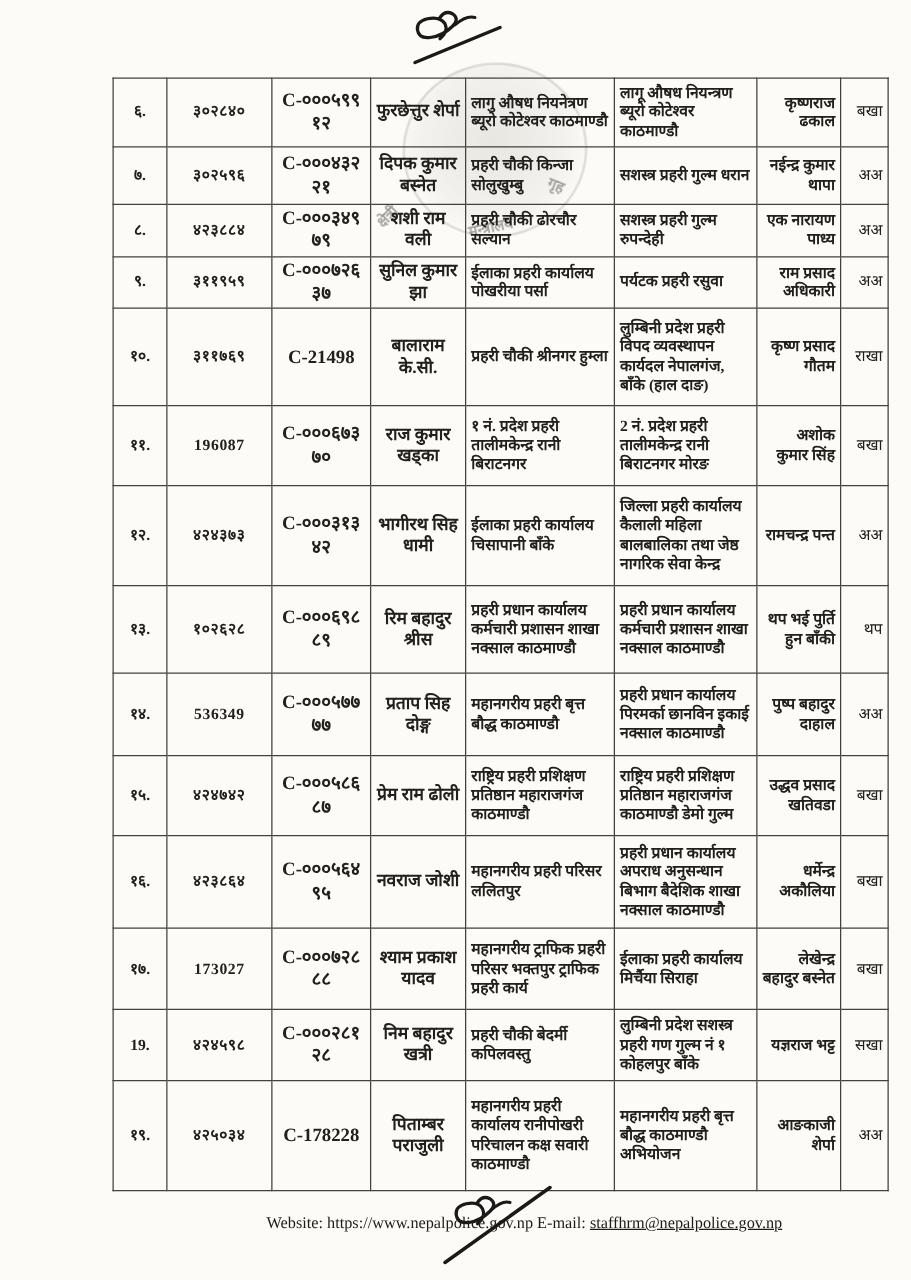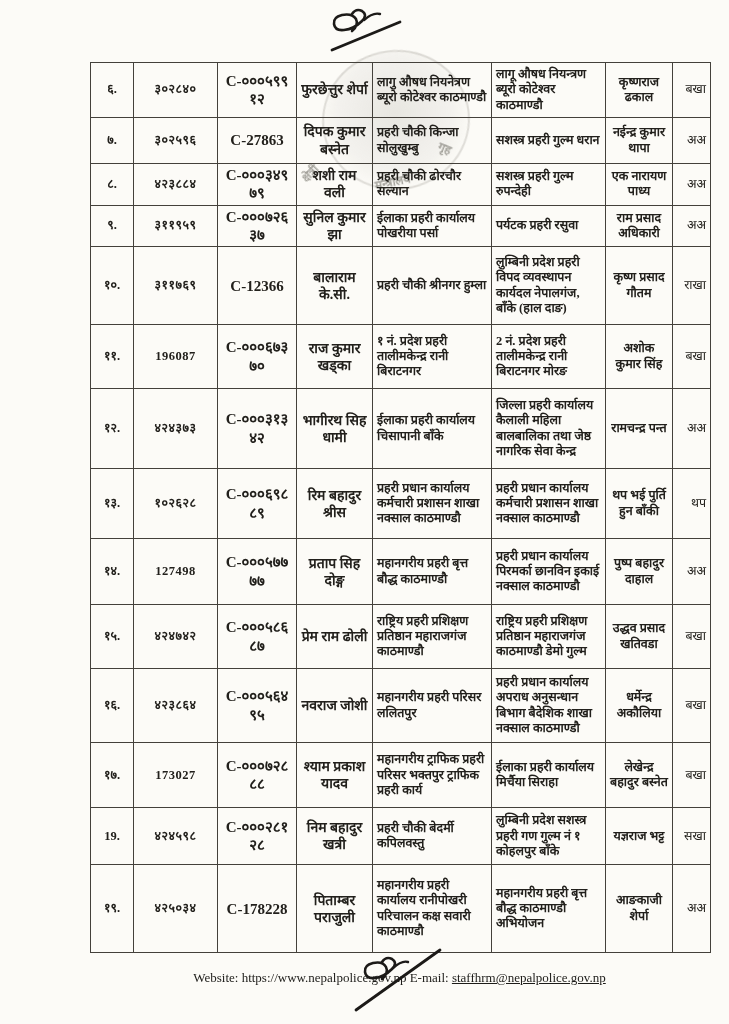--- a/index.html
+++ b/index.html
@@ -24,21 +24,21 @@
     padding:2px 4px;
     vertical-align:middle;
     overflow:hidden;
     word-wrap:break-word;
   }
   td.c-sn{text-align:center;font-weight:600;}
   td.c-reg{text-align:center;letter-spacing:.5px;font-weight:700;}
   td.c-code{text-align:center;font-weight:600;font-size:15px;}
   td.c-name{text-align:center;font-weight:bold;font-size:14px;}
   td.c-off{text-align:left;font-weight:600;}
-  td.c-rec{text-align:center;font-weight:600;}
+  td.c-rec{text-align:right;font-weight:600;}
   td.c-remark{text-align:right;font-weight:400;margin-top:29px;}
   
   .stamp{
     position:absolute;left:322px;top:50px;width:148px;height:140px;
     pointer-events:none;
     transform:rotate(-8deg);
   }
   .stamp .disc{
     position:absolute;inset:0;border-radius:50%;
     border:2px solid rgba(122,118,108,.22);
@@ -54,21 +54,21 @@
   }
   .stamp .frag1{left:-28px;top:102px;transform:rotate(-38deg);}
   .stamp .frag2{left:112px;top:96px;transform:rotate(30deg);}
   .stamp .frag3{left:44px;top:122px;transform:rotate(-4deg);}
   
   .scribble{position:absolute;pointer-events:none;}
   .scribble-top{left:318px;top:4px;width:120px;height:60px;}
   .scribble-bottom{left:344px;top:938px;width:110px;height:80px;}
   
   .footer{
-    position:absolute;left:112px;top:970px;width:575px;
+    position:absolute;left:132px;top:970px;width:575px;
     text-align:center;
     font-size:13px;color:#1d1c19;
     font-family:"Liberation Serif",serif;
     white-space:nowrap;
   }
   .footer .email-address{text-decoration:underline;}
 </style>
 </head>
 <body>
 
@@ -105,21 +105,21 @@
           <td class="c-code">C-०००५९९१२</td>
           <td class="c-name">फुरछेत्तुर शेर्पा</td>
           <td class="c-off">लागु औषध नियनेत्रण ब्यूरो कोटेश्वर काठमाण्डौ</td>
           <td class="c-off">लागू औषध नियन्त्रण ब्यूरो कोटेश्वर काठमाण्डौ</td>
           <td class="c-rec">कृष्णराज ढकाल</td>
           <td class="c-remark">बखा</td>
         </tr>
         <tr style="height: 46px;">
           <td class="c-sn">७.</td>
           <td class="c-reg">३०२५९६</td>
-          <td class="c-code">C-27863</td>
+          <td class="c-code">C-०००४३२२१</td>
           <td class="c-name">दिपक कुमार बस्नेत</td>
           <td class="c-off">प्रहरी चौकी किन्जा सोलुखुम्बु</td>
           <td class="c-off">सशस्त्र प्रहरी गुल्म धरान</td>
           <td class="c-rec">नईन्द्र कुमार थापा</td>
           <td class="c-remark">अअ</td>
         </tr>
         <tr style="height: 37px;">
           <td class="c-sn">८.</td>
           <td class="c-reg">४२३८८४</td>
           <td class="c-code">C-०००३४९७९</td>
@@ -135,21 +135,21 @@
           <td class="c-code">C-०००७२६३७</td>
           <td class="c-name">सुनिल कुमार झा</td>
           <td class="c-off">ईलाका प्रहरी कार्यालय पोखरीया पर्सा</td>
           <td class="c-off">पर्यटक प्रहरी रसुवा</td>
           <td class="c-rec">राम प्रसाद अधिकारी</td>
           <td class="c-remark">अअ</td>
         </tr>
         <tr style="height: 78px;">
           <td class="c-sn">१०.</td>
           <td class="c-reg">३११७६९</td>
-          <td class="c-code">C-12366</td>
+          <td class="c-code">C-21498</td>
           <td class="c-name">बालाराम के.सी.</td>
           <td class="c-off">प्रहरी चौकी श्रीनगर हुम्ला</td>
           <td class="c-off">लुम्बिनी प्रदेश प्रहरी विपद व्यवस्थापन कार्यदल नेपालगंज, बाँके (हाल दाङ)</td>
           <td class="c-rec">कृष्ण प्रसाद गौतम</td>
           <td class="c-remark">राखा</td>
         </tr>
         <tr style="height: 64px;">
           <td class="c-sn">११.</td>
           <td class="c-reg">196087</td>
           <td class="c-code">C-०००६७३७०</td>
@@ -174,21 +174,21 @@
           <td class="c-reg">१०२६२८</td>
           <td class="c-code">C-०००६९८८९</td>
           <td class="c-name">रिम बहादुर श्रीस</td>
           <td class="c-off">प्रहरी प्रधान कार्यालय कर्मचारी प्रशासन शाखा नक्साल काठमाण्डौ</td>
           <td class="c-off">प्रहरी प्रधान कार्यालय कर्मचारी प्रशासन शाखा नक्साल काठमाण्डौ</td>
           <td class="c-rec">थप भई पुर्ति हुन बाँकी</td>
           <td class="c-remark">थप</td>
         </tr>
         <tr style="height: 66px;">
           <td class="c-sn">१४.</td>
-          <td class="c-reg">127498</td>
+          <td class="c-reg">536349</td>
           <td class="c-code">C-०००५७७७७</td>
           <td class="c-name">प्रताप सिह दोङ्ग</td>
           <td class="c-off">महानगरीय प्रहरी बृत्त बौद्ध काठमाण्डौ</td>
           <td class="c-off">प्रहरी प्रधान कार्यालय पिरमर्का छानविन इकाई नक्साल काठमाण्डौ</td>
           <td class="c-rec">पुष्प बहादुर दाहाल</td>
           <td class="c-remark">अअ</td>
         </tr>
         <tr style="height: 64px;">
           <td class="c-sn">१५.</td>
           <td class="c-reg">४२४७४२</td>

